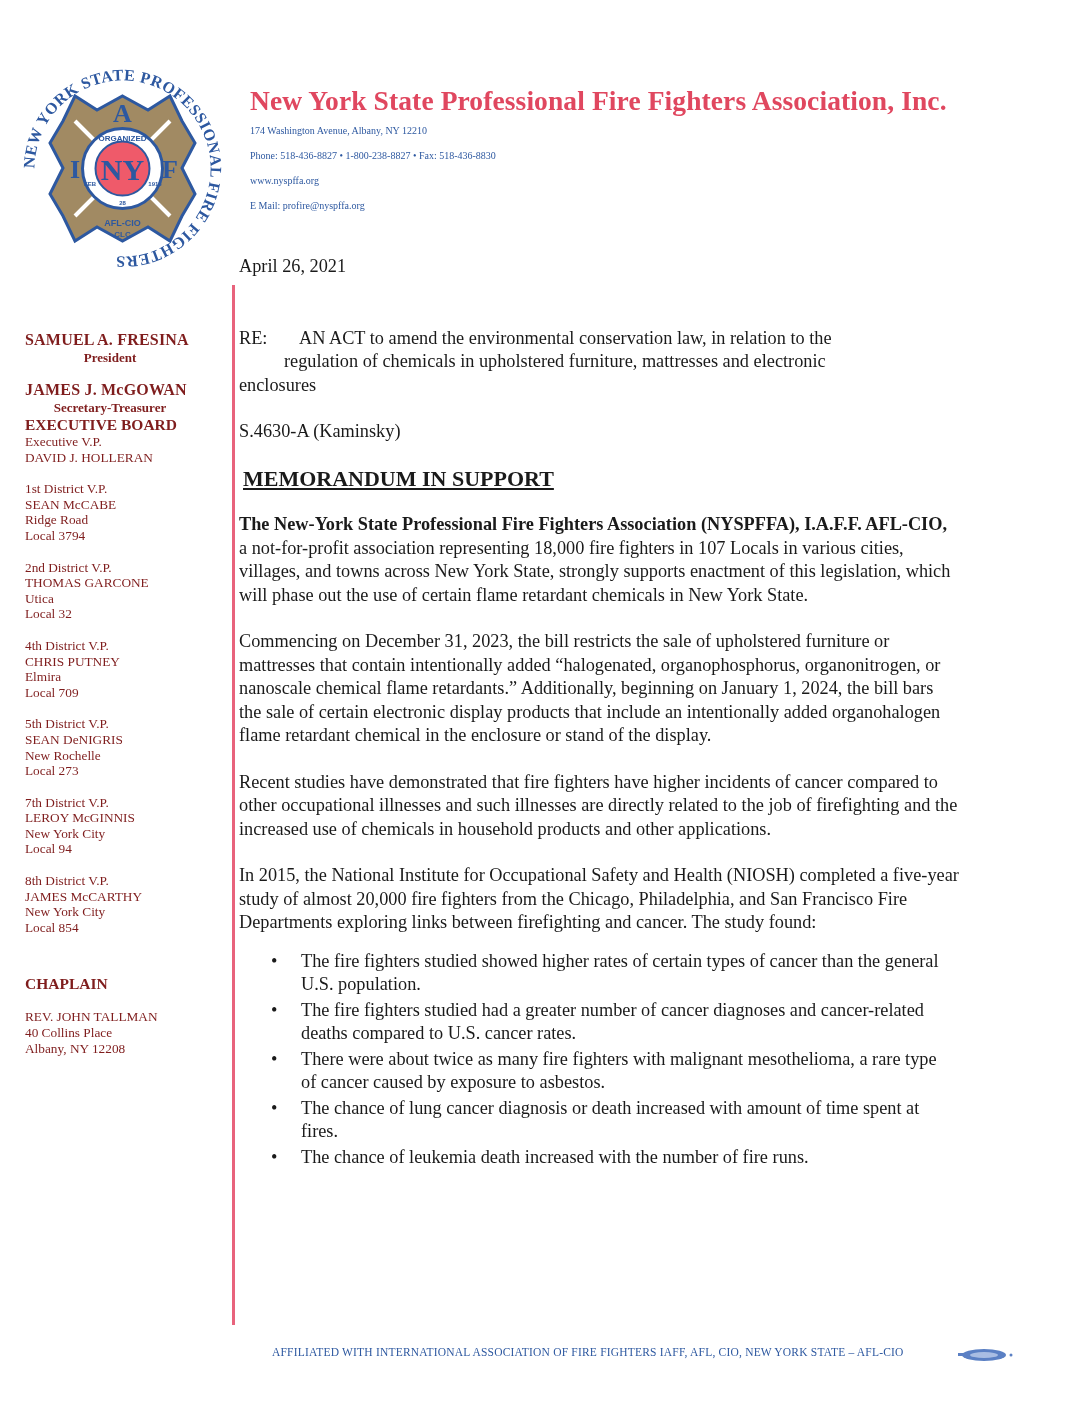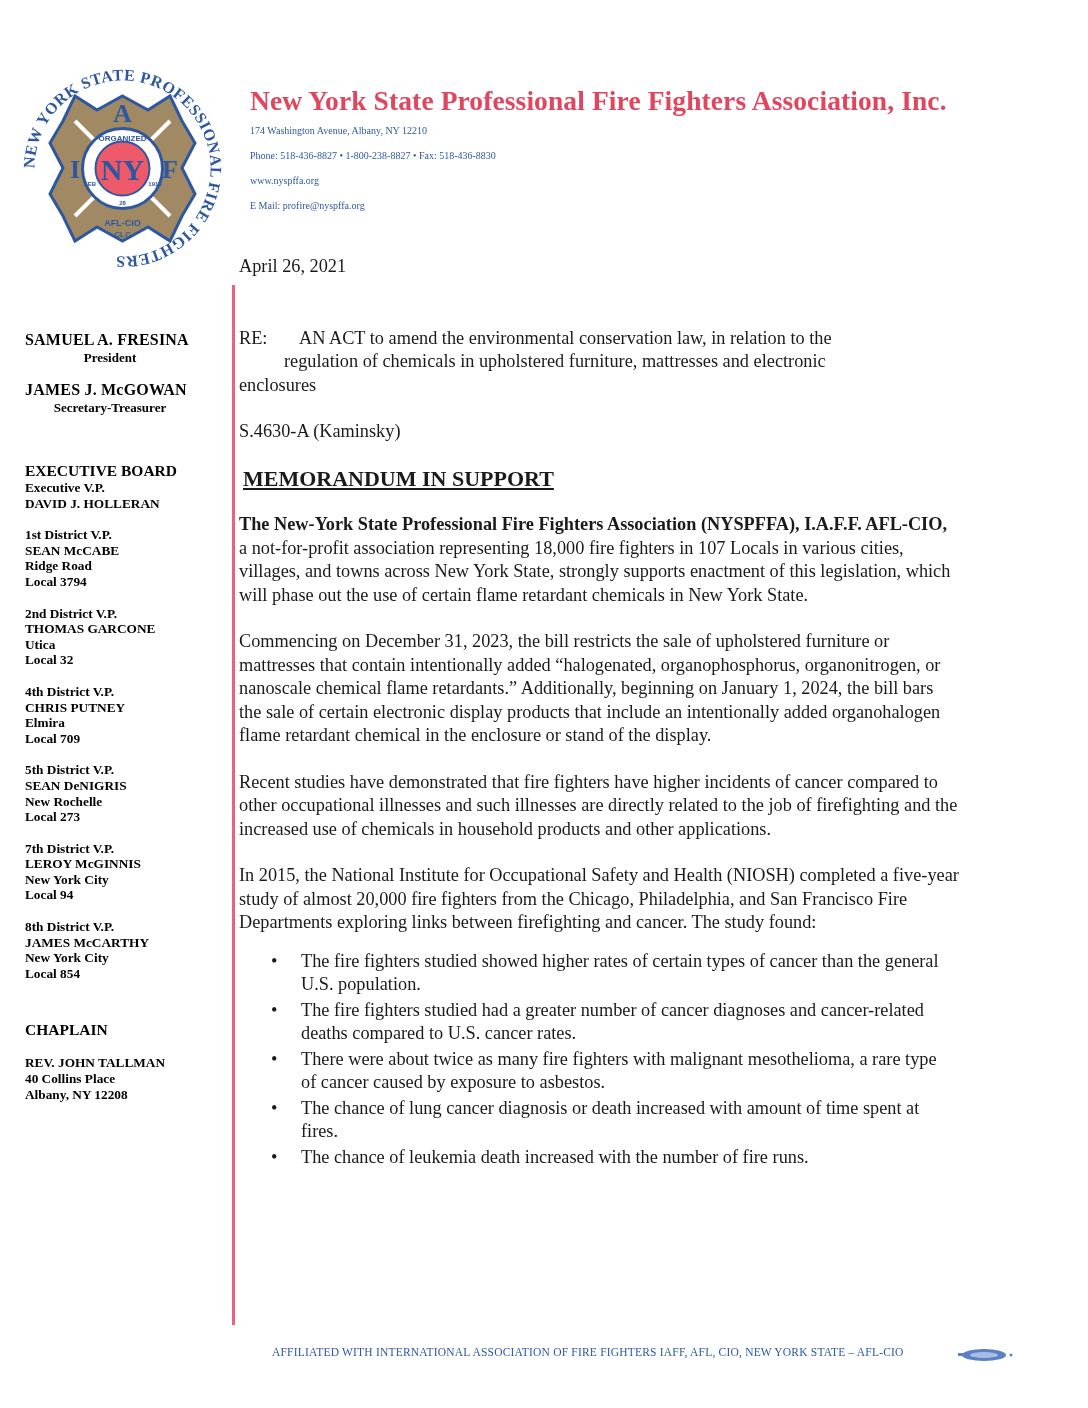--- a/index.html
+++ b/index.html
@@ -2,26 +2,26 @@
 <html><head>
   <meta charset="utf-8">
   <style>
     html, body { margin: 0; padding: 0; background: #ffffff; }
     body { width: 1088px; height: 1408px; position: relative; overflow: hidden; font-family: "Liberation Serif", "DejaVu Serif", serif; }
     .logo { position: absolute; left: 20px; top: 66px; width: 205px; height: 205px; }
     .hdr { position: absolute; left: 250px; top: 84px; width: 800px; }
     .hdr-title { color: #e0475f; font-size: 27.5px; font-weight: bold; letter-spacing: 0.1px; line-height: 34px; }
     .hdr-line { color: #2d58a0; font-size: 10px; line-height: 25px; }
     .redline { position: absolute; left: 232px; top: 285px; width: 3px; height: 1040px; background: #e8637c; }
-    .sidebar { position: absolute; left: 25px; top: 330px; width: 200px; color: #000000; }
+    .sidebar { position: absolute; left: 25px; top: 330px; width: 200px; color: #7f1d1d; }
     .sb-name { font-size: 16px; line-height: 20px; font-weight: bold; letter-spacing: 0.2px; }
     .sb-role { font-size: 13px; line-height: 16px; font-weight: bold; }
     .sb-center { text-align: center; width: 170px; }
-    .sb-head { font-size: 15.5px; font-weight: bold; margin-top: 46px; line-height: 18px; }
-    .sb-line { font-size: 13.3px; line-height: 15.6px; font-weight: bold; }
+    .sb-head { font-size: 15.5px; font-weight: bold; line-height: 18px; }
+    .sb-line { font-size: 13.3px; line-height: 15.6px; font-weight: normal; }
     .sb-group { margin-bottom: 16px; }
     .main { position: absolute; left: 239px; top: 255px; width: 720px; color: #1a1a1a; font-size: 18.3px; line-height: 23.5px; }
     .date { margin: 0 0 48px 0; }
     .re { margin: 0; }
     .re-tab { display: inline-block; width: 60px; }
     .re-indent { padding-left: 45px; }
     .bill { margin: 23px 0 23px 0; }
     .memo-title { font-weight: bold; text-decoration: underline; font-size: 22px; margin: 0 0 23px 4px; }
     p { margin: 0 0 23px 0; }
     ul { margin: 0; padding-left: 62px; list-style: none; }

